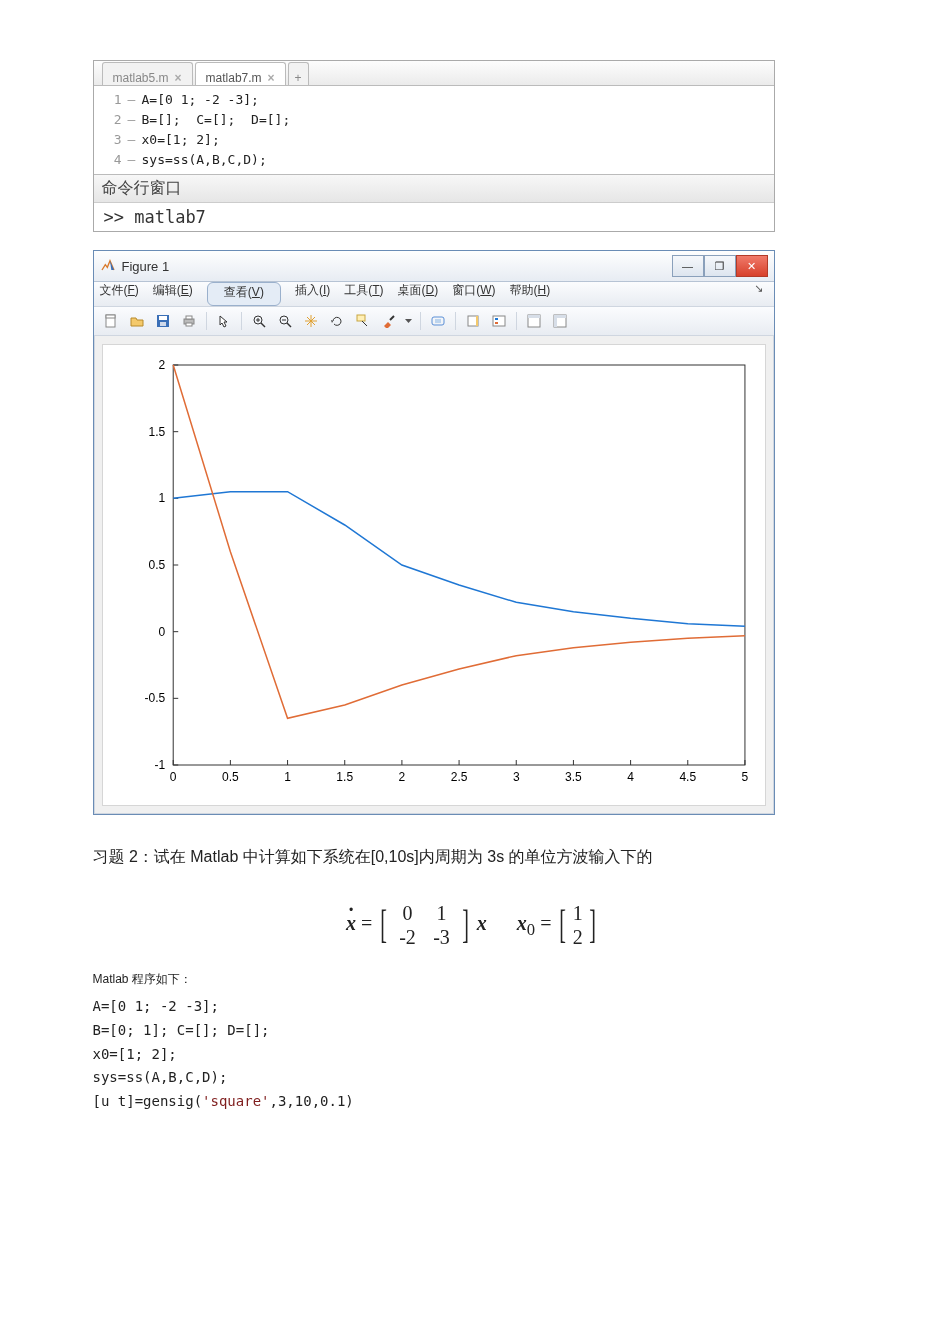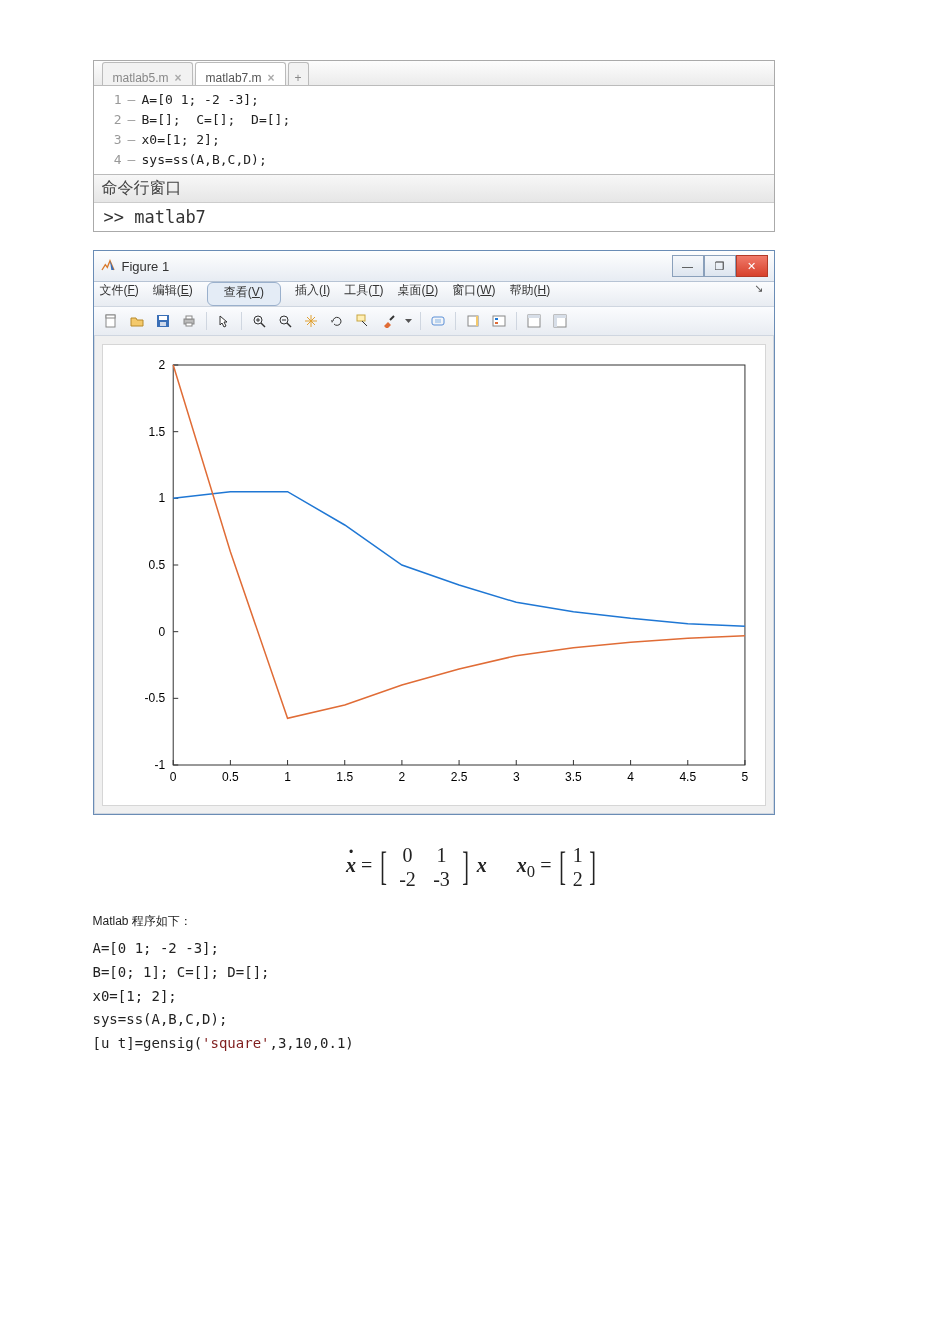--- a/index.html
+++ b/index.html
@@ -255,20 +255,21 @@
           <text class="tick" x="62" y="90.66666666666663" text-anchor="end" font-size="12">1.5</text>
           <line class="axis" x1="70" y1="20" x2="75" y2="20" stroke="#333"></line>
           <text class="tick" x="62" y="24" text-anchor="end" font-size="12">2</text>
           <path class="s0" d="M70 153.33333333333337L127 146.66666666666669L184 146.66666666666669L241 180L298 220L355 240L412 257.33333333333337L469 266.6666666666667L526 273.3333333333333L583 278.66666666666663L640 281.3333333333333"></path>
           <path class="s1" d="M70 20L127 206.66666666666666L184 373.3333333333333L241 360L298 340L355 324L412 310.66666666666663L469 302.6666666666667L526 297.3333333333333L583 293.33333333333337L640 290.6666666666667"></path>
         </svg>
     </div>
   </div>
 
   <div class="doc">
+    <div>习题 2：试在 Matlab 中计算如下系统在[0,10s]内周期为 3s 的单位方波输入下的</div>
 
     <div class="formula">
       <span class="dot x">x</span> =
       <span class="bigb">[</span><span class="mat">
         <span class="row"><span class="cell">0</span><span class="cell">1</span></span>
         <span class="row"><span class="cell">-2</span><span class="cell">-3</span></span>
       </span><span class="bigb">]</span>
       <span class="x">x</span>
       &nbsp;&nbsp;&nbsp;&nbsp;
       <span class="x">x</span><sub>0</sub> =

